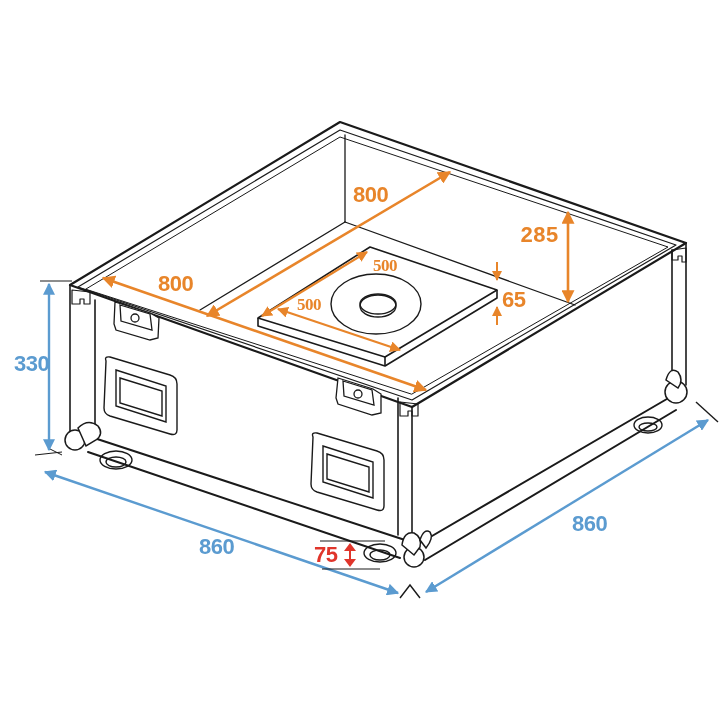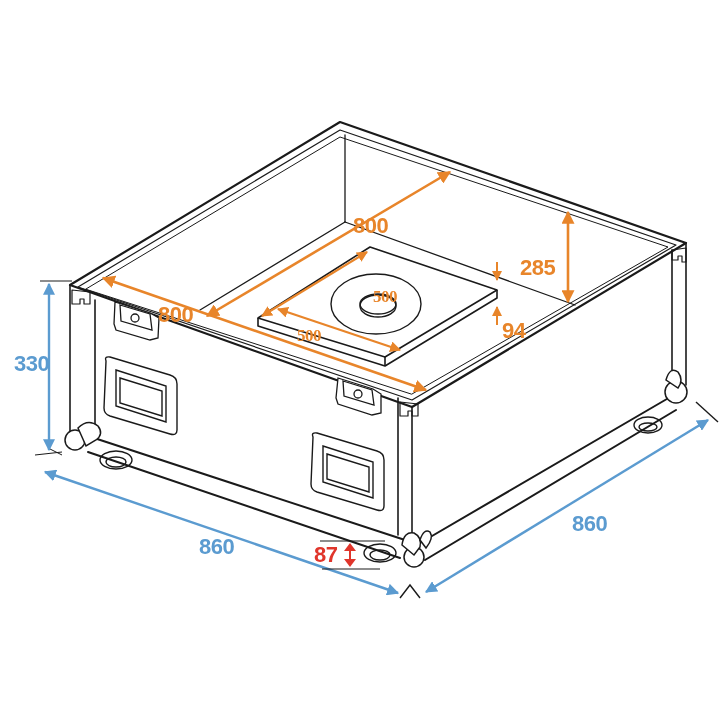--- a/index.html
+++ b/index.html
@@ -8,21 +8,21 @@
     .dim-label {
       position: absolute;
       font-family: "Liberation Sans", sans-serif;
       font-weight: bold;
       font-size: 22px;
       line-height: 1;
       white-space: nowrap;
       letter-spacing: -0.5px;
     }
     .dim-label.small { font-size: 17px; font-family: Liberation Serif, serif; }
-    .dim-orange { color: var(--orange); margin-top: 31px; }
+    .dim-orange { color: var(--orange); }
     .dim-blue { color: var(--blue); margin-left: 12px; }
     .dim-red { color: var(--red); }
     :root { --orange: #e8852a; --blue: #5b9bd0; --red: #e0352b; --ink: #1a1a1a; }
   </style>
 </head>
 <body>
 
 <div id="diagram">
   <svg id="canvas" viewBox="0 0 720 720" xmlns="http://www.w3.org/2000/svg">
     <defs>
@@ -148,21 +148,21 @@
       <line x1="320" y1="541" x2="385" y2="541" stroke="#1a1a1a" stroke-width="1.2"></line>
       <line x1="322" y1="569" x2="380" y2="569" stroke="#1a1a1a" stroke-width="1.2"></line>
       <path d="M350,543 l-6,8 l12,0 z" fill="#e0352b"></path>
       <path d="M350,567 l-6,-8 l12,0 z" fill="#e0352b"></path>
       <line x1="350" y1="549" x2="350" y2="561" stroke="#e0352b" stroke-width="2"></line>
     </g>
   </svg>
 
   <div class="dim-label dim-orange" style="left:353px; top:184px;">800</div>
   <div class="dim-label dim-orange" style="left:158px; top:273px;">800</div>
-  <div class="dim-label dim-orange" style="left:520px; top:226px;">285</div>
+  <div class="dim-label dim-orange" style="left:520px; top:226px;font-family:Liberation Mono, monospace;">285</div>
   <div class="dim-label dim-orange small" style="left:373px; top:257px;">500</div>
   <div class="dim-label dim-orange small" style="left:297px; top:296px;">500</div>
-  <div class="dim-label dim-orange" style="left:502px; top:289px;">94</div>
+  <div class="dim-label dim-orange" style="left:502px; top:289px;">65</div>
   <div class="dim-label dim-blue" style="left:2px; top:353px;">330</div>
   <div class="dim-label dim-blue" style="left:187px; top:536px;">860</div>
   <div class="dim-label dim-blue" style="left:560px; top:513px;">860</div>
-  <div class="dim-label dim-red" style="left:314px; top:544px;">87</div>
+  <div class="dim-label dim-red" style="left:314px; top:544px;">75</div>
 </div>
 
 </body></html>

